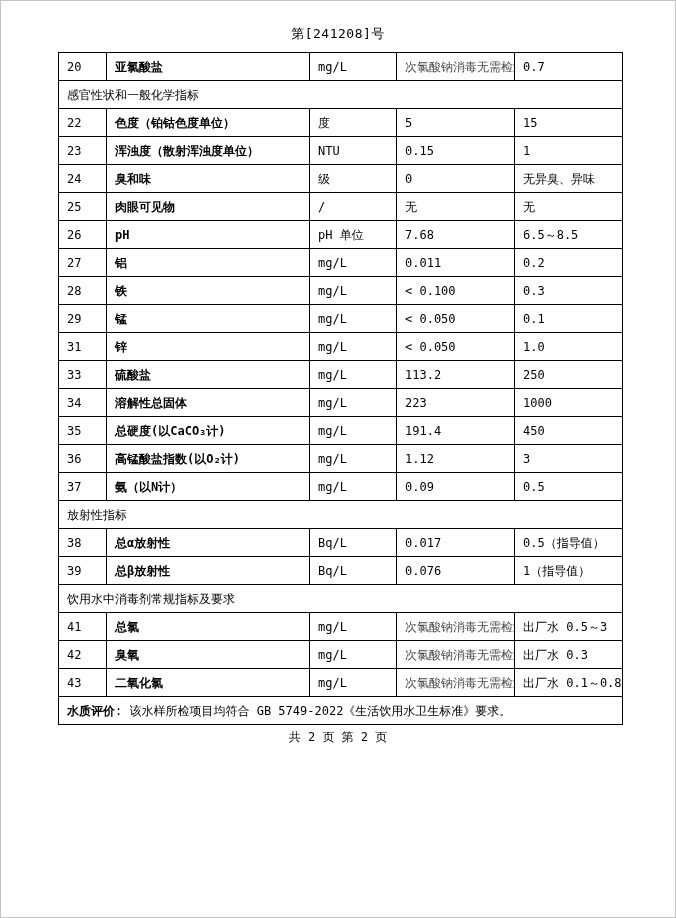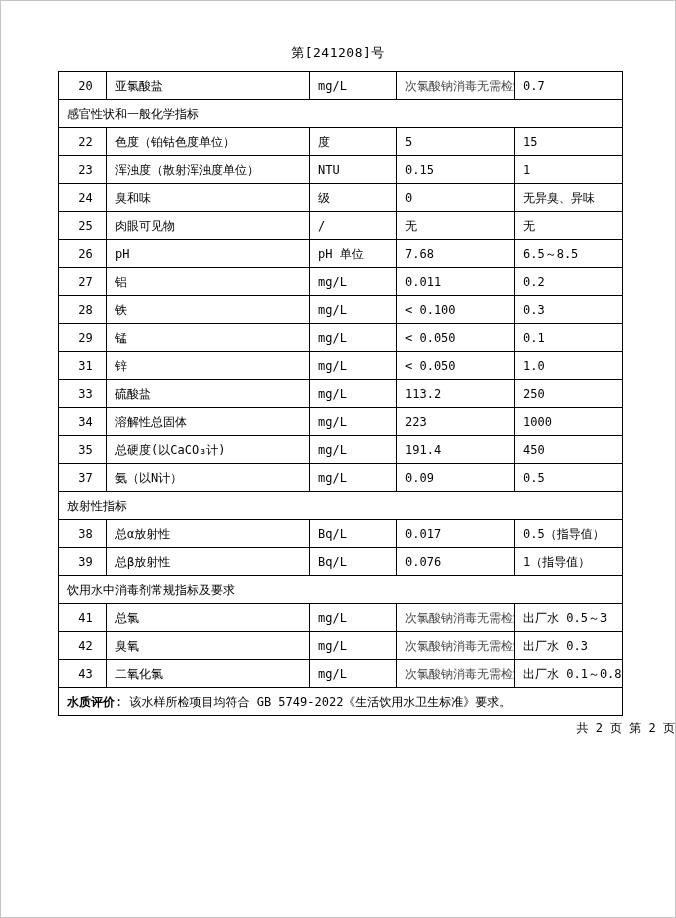--- a/index.html
+++ b/index.html
@@ -13,55 +13,55 @@
   .page {
     position: relative;
     width: 676px;
     height: 918px;
     background: #ffffff;
     border: 1px solid #c4c4c4;
     overflow: hidden;
   }
   .report-no {
     text-align: center;
-    padding-top: 43px;
+    padding-top: 24px;
     font-size: 13px;
     letter-spacing: 0.5px;
   }
   table.report {
     border-collapse: collapse;
     table-layout: fixed;
     margin-left: 57px;
     margin-top: 9px;
     width: 564px;
   }
   table.report td {
     border: 1px solid #000000;
     height: 28px;
     font-size: 12px;
     line-height: 14px;
     padding: 0 2px 0 8px;
     vertical-align: middle;
     white-space: nowrap;
     overflow: hidden;
   }
-  td.c-no   { padding-left: 7px; text-align: center; }
-  td.c-item { padding-left: 14px; }
+  td.c-no   { padding-left: 7px; }
+  td.c-item { padding-left: 14px; font-weight: bold; }
   td.c-unit { padding-left: 8px; }
   td.c-result { padding-left: 7px; }
   td.c-limit  { padding-left: 6px; }
   td.section-cell { padding-left: 7px; margin-top: 12px; }
   td.note {
     font-size: 9px;
     color: #4a4a4a;
   }
   td.eval-cell { padding-left: 7px; margin-left: 31px; }
   .eval-label { font-weight: bold; }
   .page-footer {
-    text-align: right;
+    text-align: center;
     font-size: 12px;
     margin-top: 4px;
   }
 </style>
 </head>
 <body>
 
 <div class="page">
 
   <div class="report-no">第[241208]号</div>
@@ -163,20 +163,27 @@
           <td class="c-limit">1000</td>
         </tr>
         <tr>
           <td class="c-no">35</td>
           <td class="c-item">总硬度(以CaCO₃计)</td>
           <td class="c-unit">mg/L</td>
           <td class="c-result">191.4</td>
           <td class="c-limit">450</td>
         </tr>
         <tr>
+          <td class="c-no">36</td>
+          <td class="c-item">高锰酸盐指数(以O₂计)</td>
+          <td class="c-unit">mg/L</td>
+          <td class="c-result">1.12</td>
+          <td class="c-limit">3</td>
+        </tr>
+        <tr>
           <td class="c-no">37</td>
           <td class="c-item">氨（以N计）</td>
           <td class="c-unit">mg/L</td>
           <td class="c-result">0.09</td>
           <td class="c-limit">0.5</td>
         </tr>
         <tr>
           <td colspan="5" class="section-cell">放射性指标</td>
         </tr>
         <tr>

